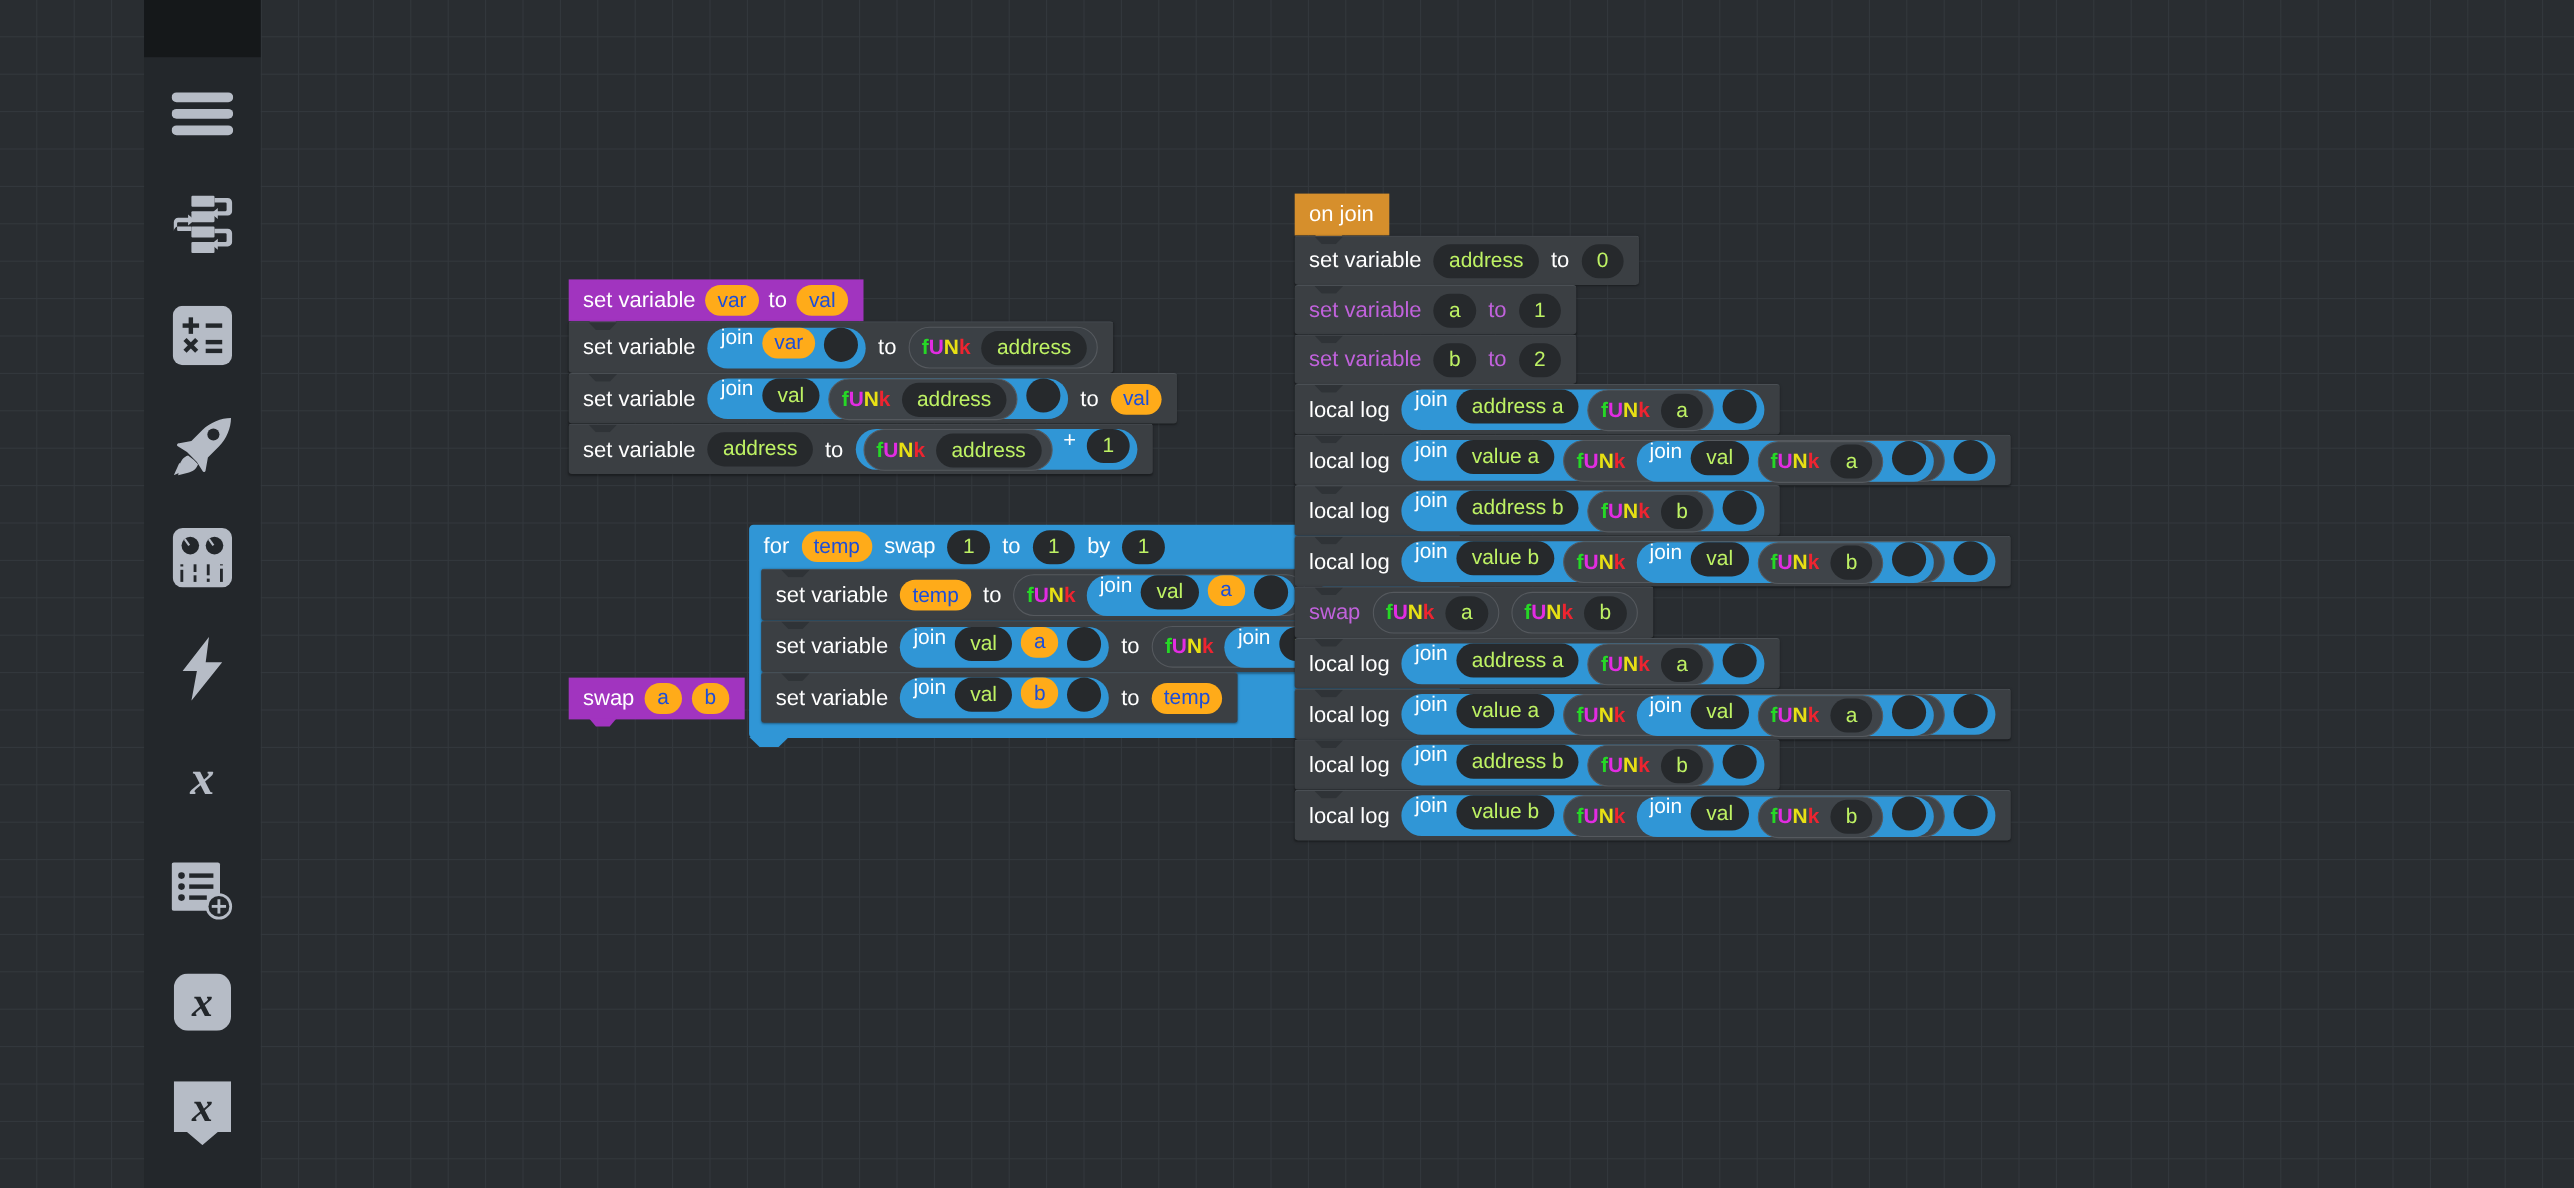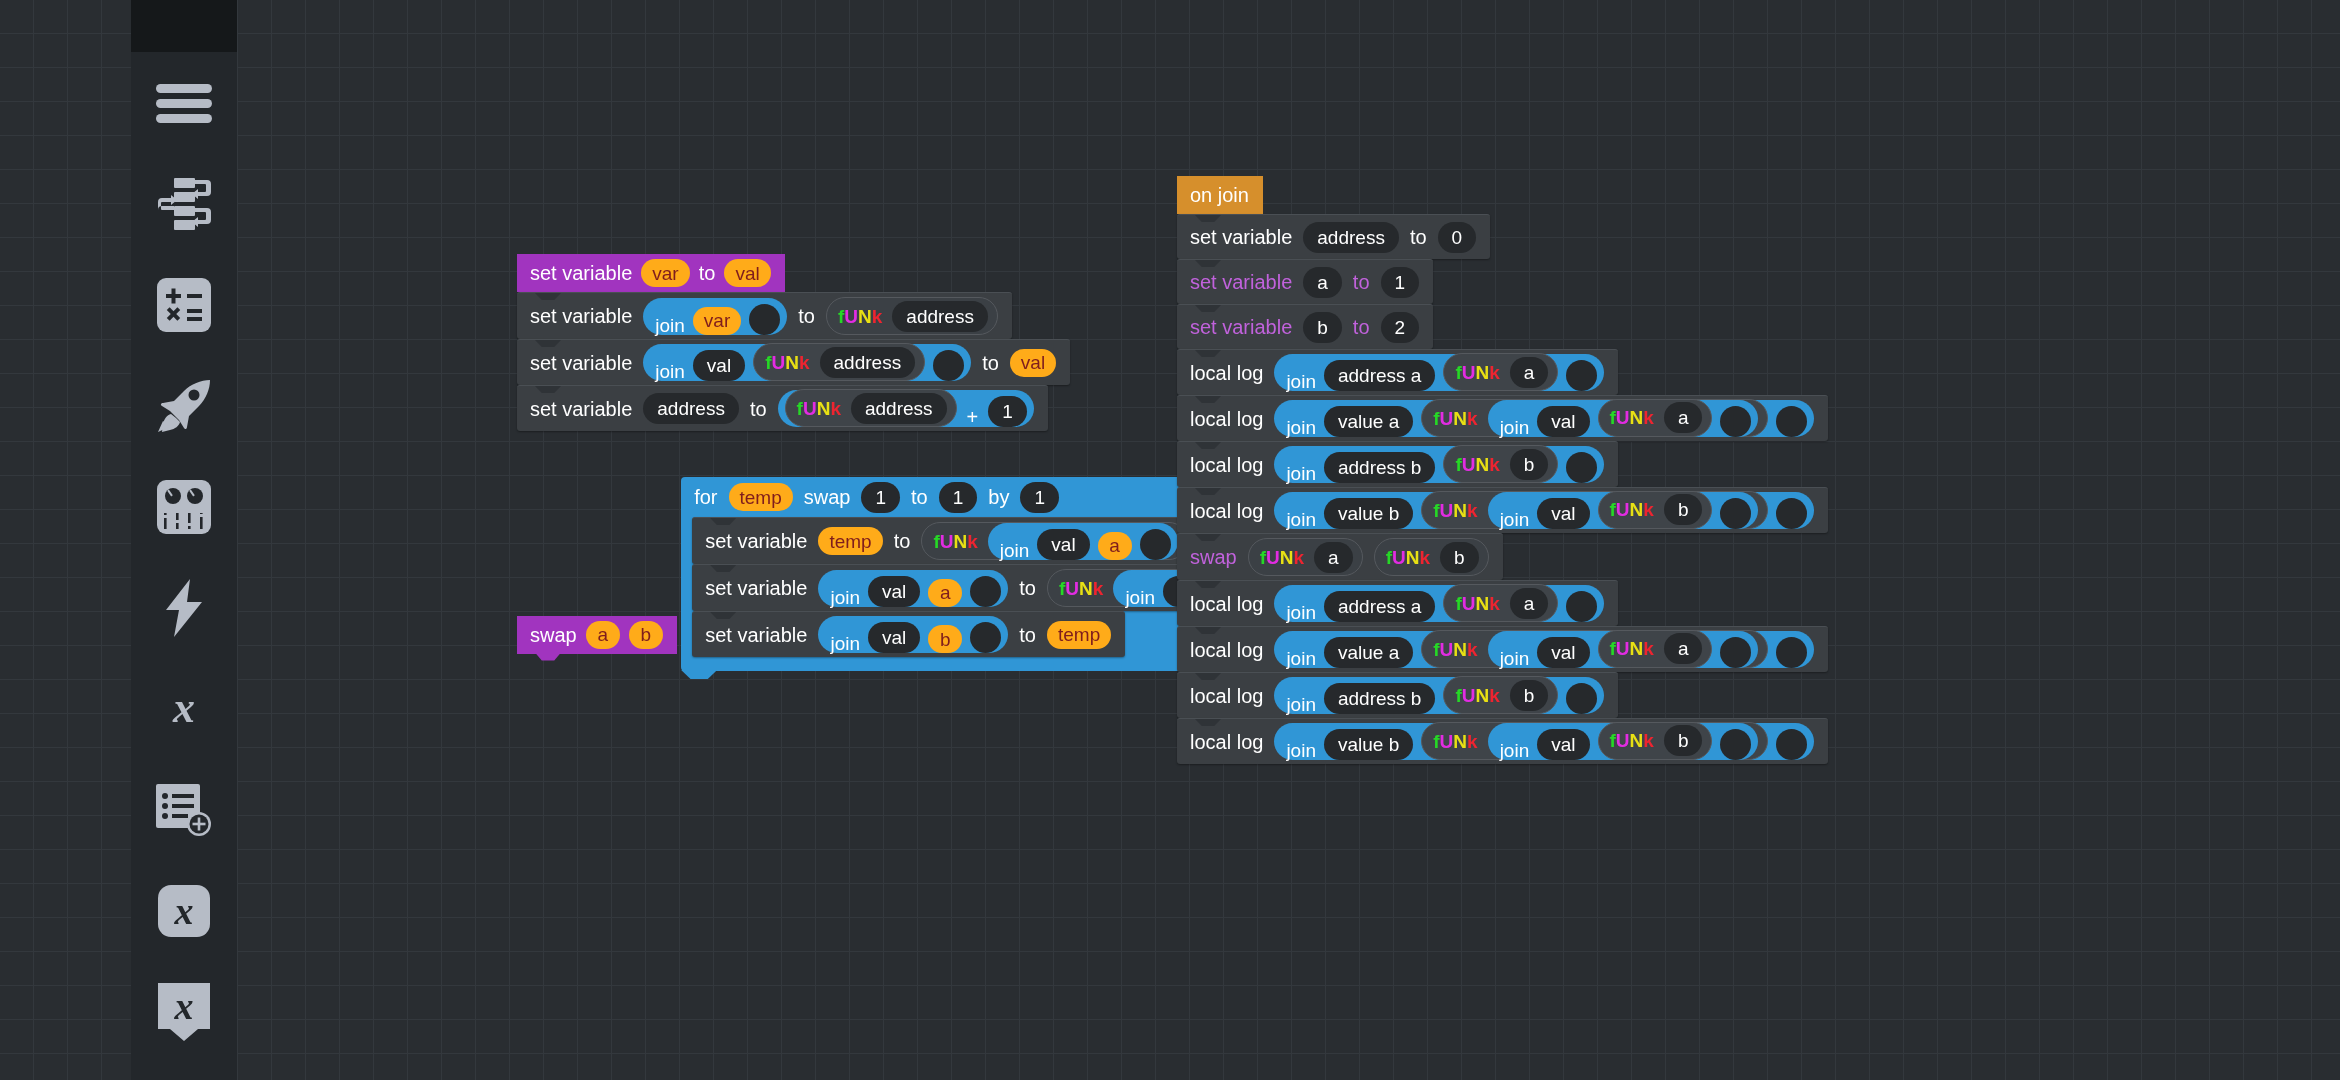--- a/index.html
+++ b/index.html
@@ -146,57 +146,57 @@
   
   
   .pill-var {
     display: inline-flex;
     align-items: center;
     justify-content: center;
     height: 28px;
     min-width: 34px;
     padding: 0 11px;
     background: #ffab19;
-    color: #7f1d1d;
+    color: #1d4ed8;
     font-size: 19px;
     border-radius: 15px;
     line-height: 1;
   }
 
   
   .field {
     display: inline-flex;
     align-items: center;
     justify-content: center;
     height: 31px;
     min-width: 32px;
     padding: 0 13px;
     background: #26292c;
-    color: #ffffff;
+    color: #bef264;
     font-size: 19px;
     border-radius: 9px;
     line-height: 1;
   }
   .field.round {
     border-radius: 16px;
     padding: 0 14px;
   }
   
   .socket {
     display: inline-block;
     width: 31px;
     height: 31px;
     border-radius: 50%;
     background: #26292c;
   }
 
   
   .rep-blue {
     display: inline-flex;
-    align-items: flex-end;
+    align-items: flex-start;
     gap: 8px;
     height: 37px;
     padding: 0 7px;
     background: #3096d6;
     border-radius: 19px;
     color: #ffffff;
     font-size: 19px;
     white-space: nowrap;
   }
   .rep-blue .lbl { padding-left: 5px; }

